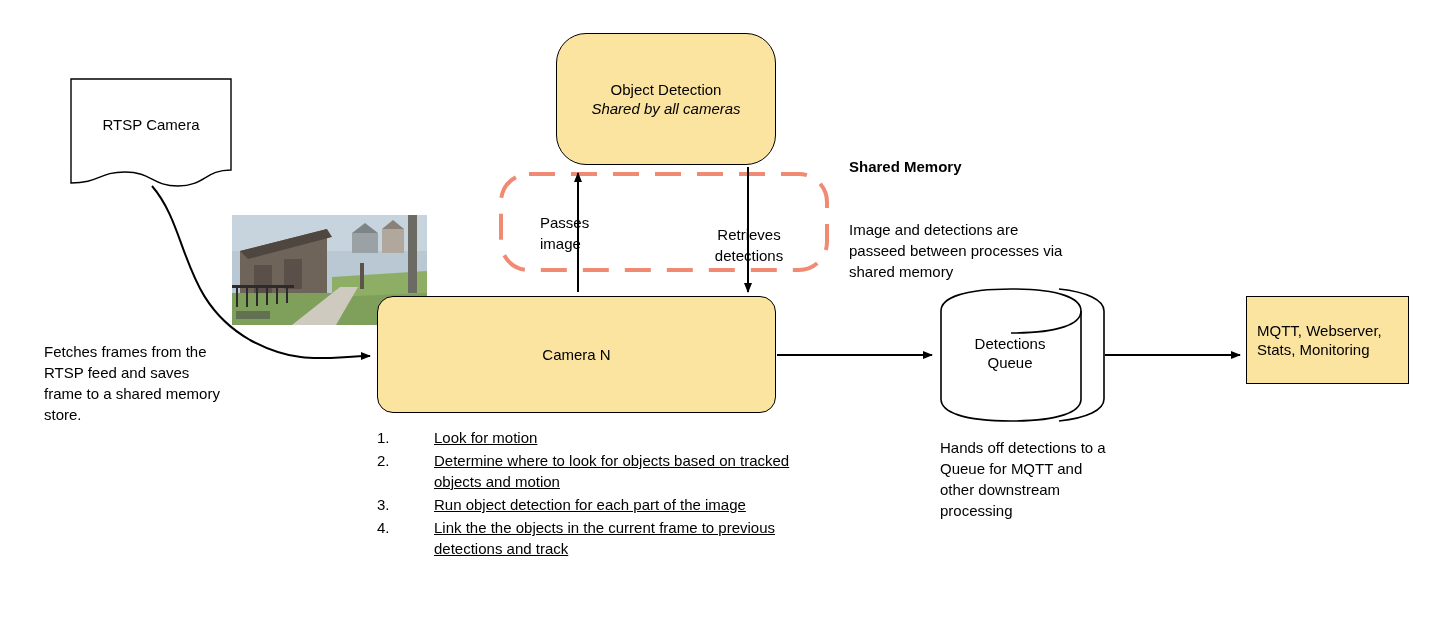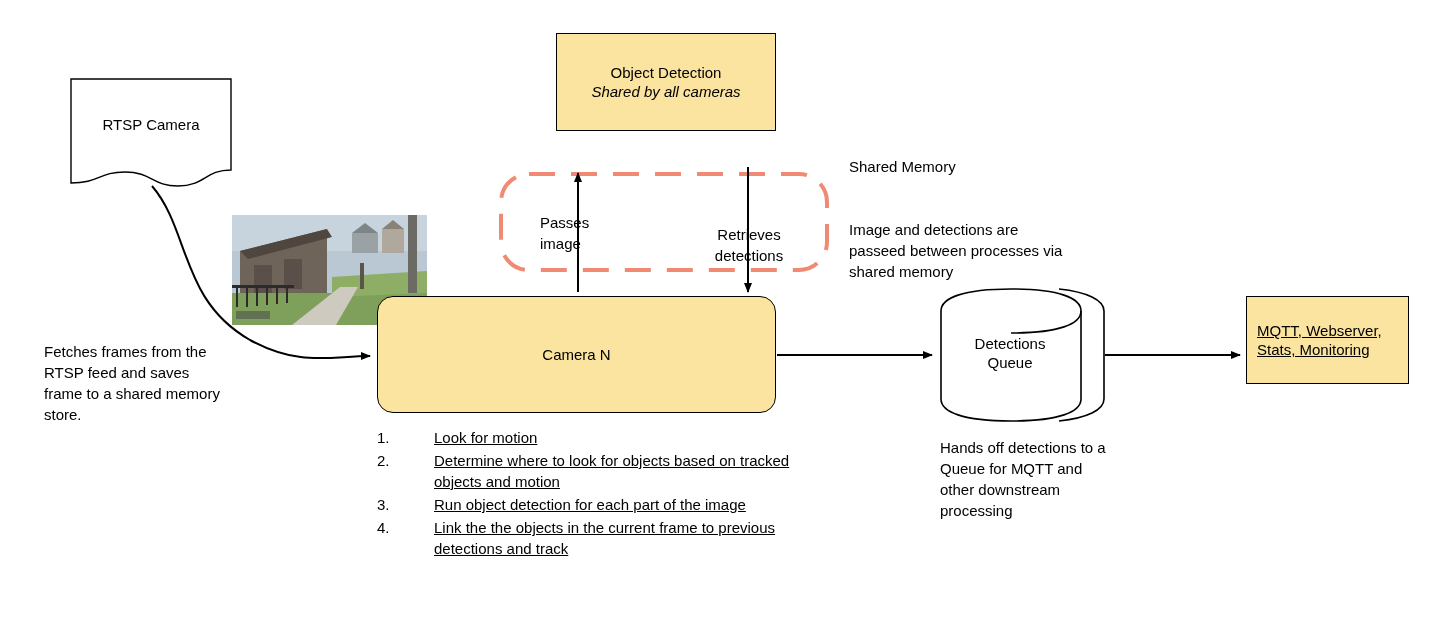--- a/index.html
+++ b/index.html
@@ -48,21 +48,21 @@
   .lbl-italic {
     font-style: italic;
   }
   .text-block {
     position: absolute;
     font-size: 15px;
     line-height: 21px;
     white-space: pre-wrap;
   }
   .bold {
-    font-weight: normal;
+    font-weight: bold;
   }
   
   #rtsp-camera {
     left: 70px;
     top: 78px;
     width: 162px;
     height: 110px;
   }
   #rtsp-camera .doc-label {
     position: absolute;
@@ -82,38 +82,38 @@
     overflow: hidden;
   }
   #camera-thumb svg {
     display: block;
   }
   
   #object-detection {
     left: 556px;
     top: 33px;
     width: 220px;
-    height: 98px;
+    height: 132px;
+    border-radius: 30px;
   }
   
   #camera-n {
     left: 377px;
     top: 296px;
     width: 399px;
     height: 117px;
     border-radius: 16px;
   }
   
   #mqtt-box {
     left: 1246px;
     top: 296px;
     width: 163px;
     height: 88px;
     padding: 8px 10px;
-    text-decoration: underline;
   }
   #mqtt-box .lbl {
     text-align: left;
     align-self: flex-start;
   }
   
   #detections-queue {
     left: 940px;
     top: 288px;
     width: 165px;

